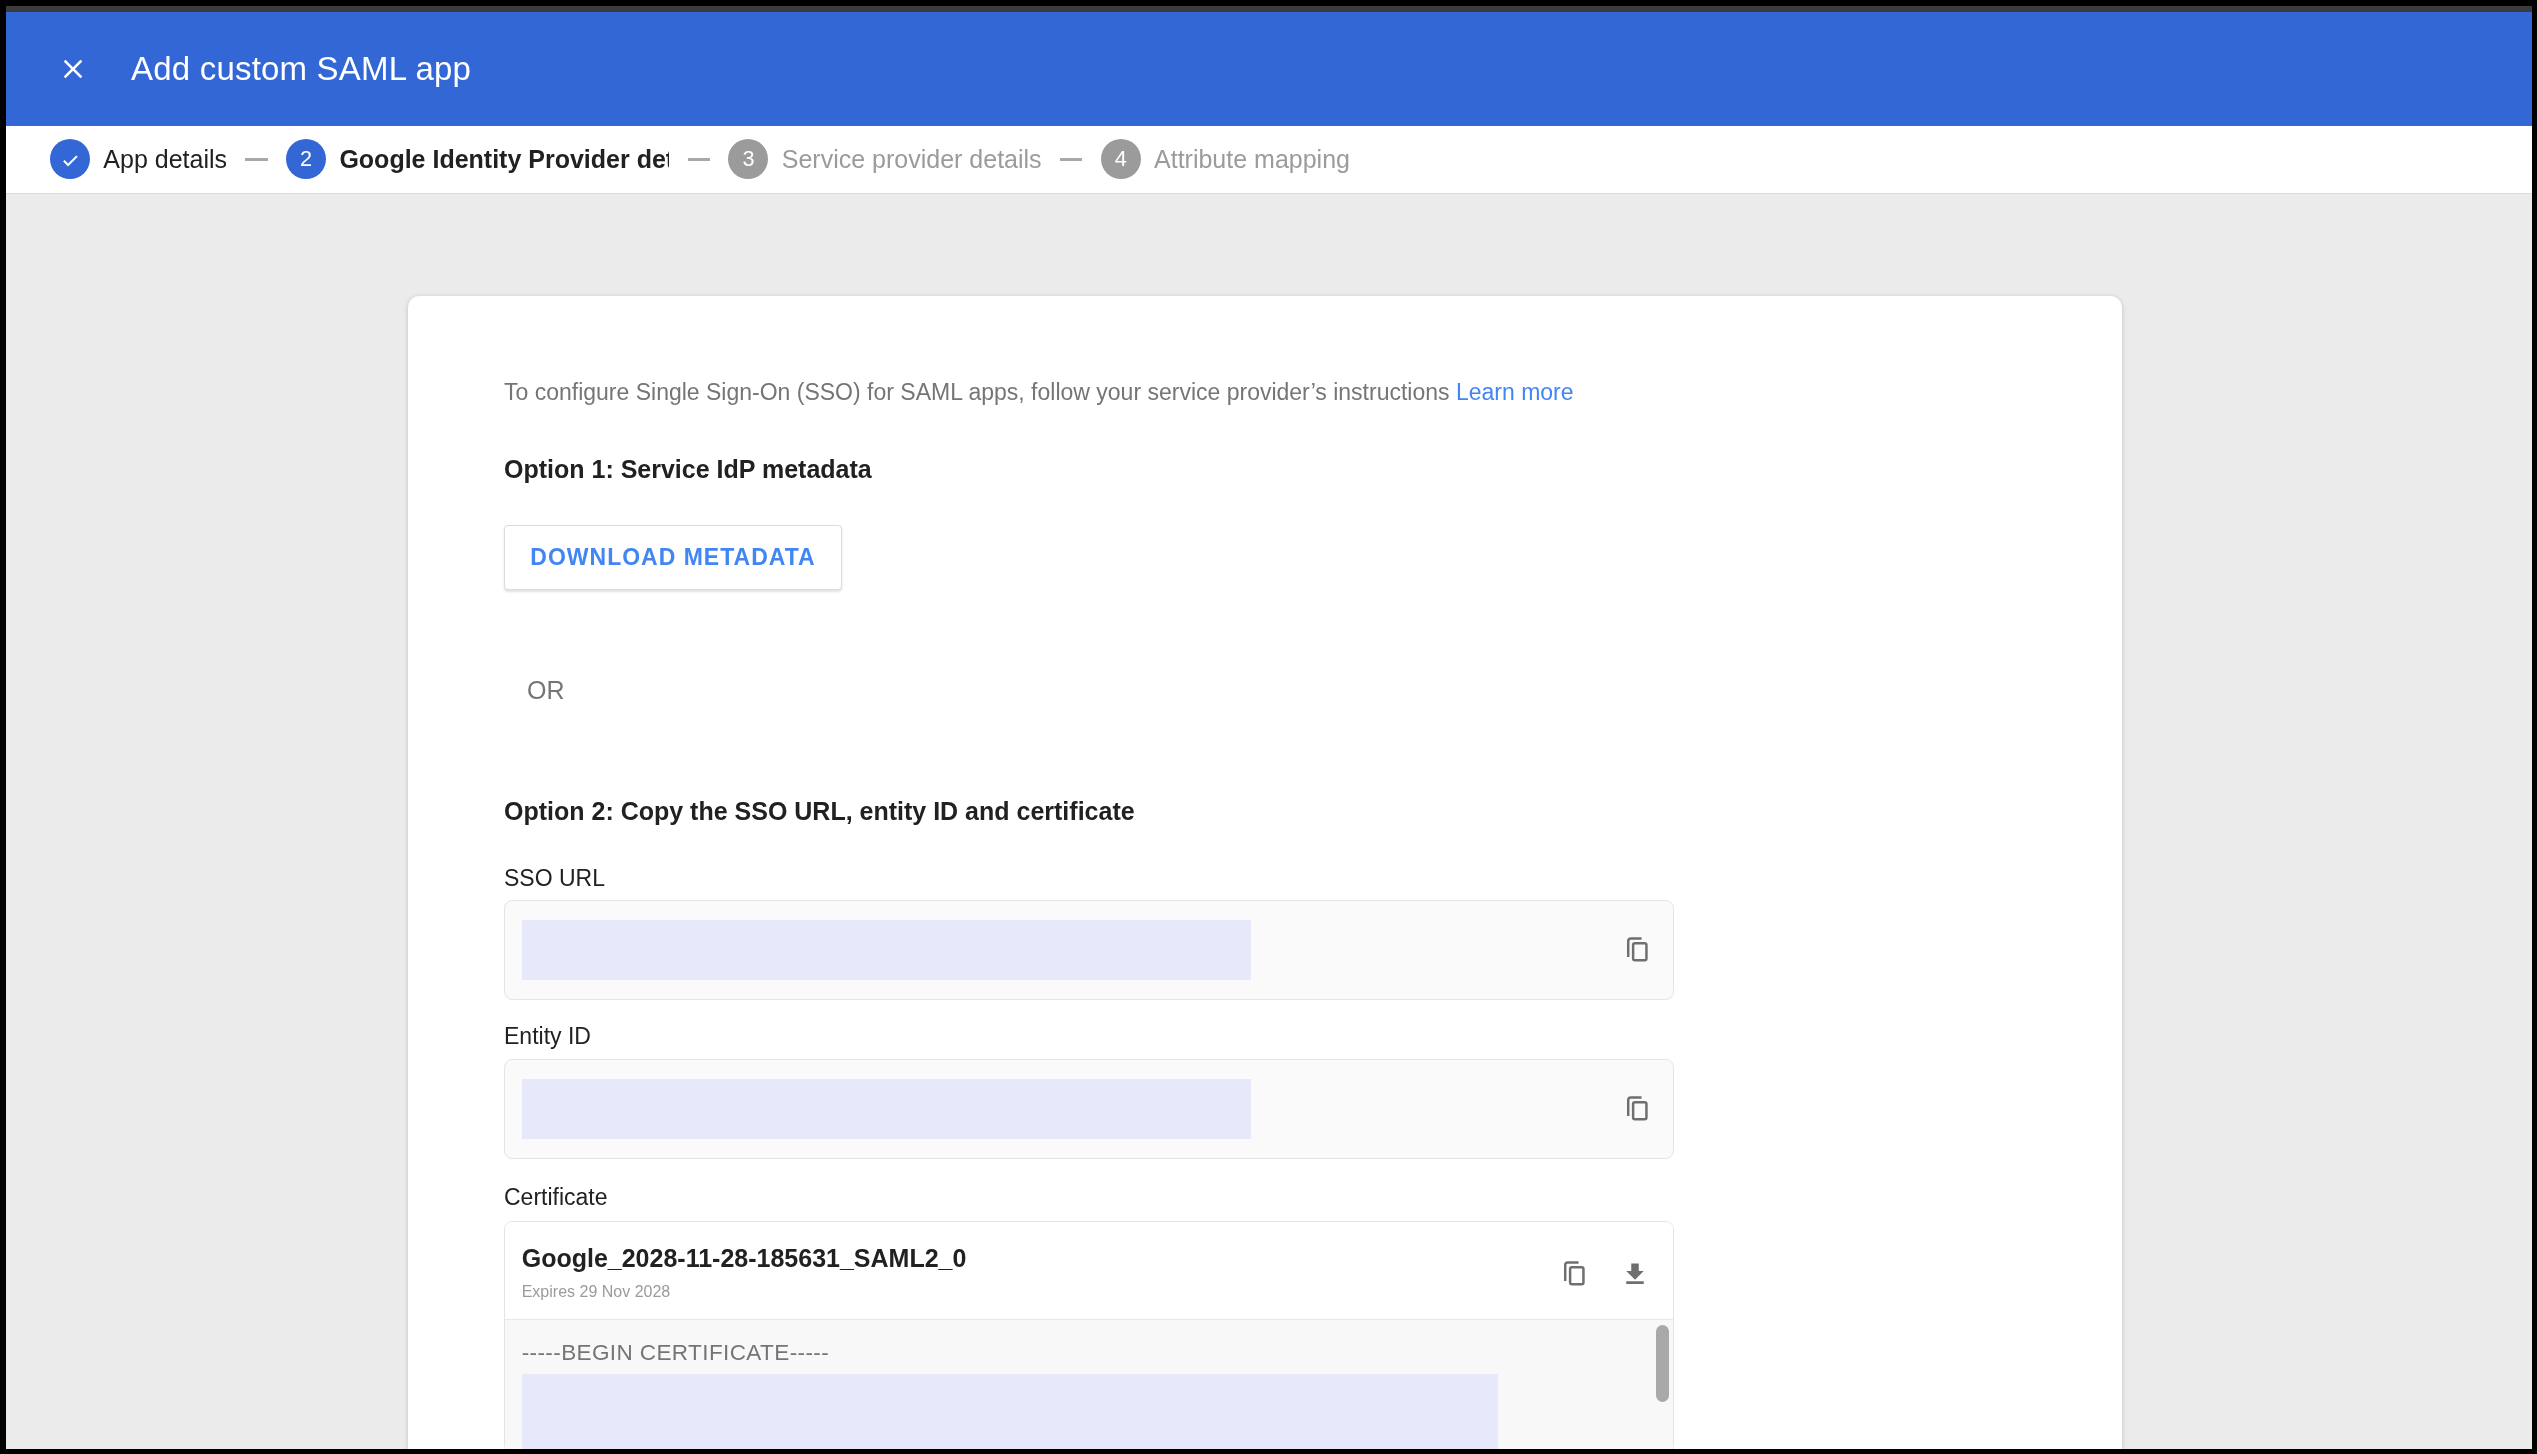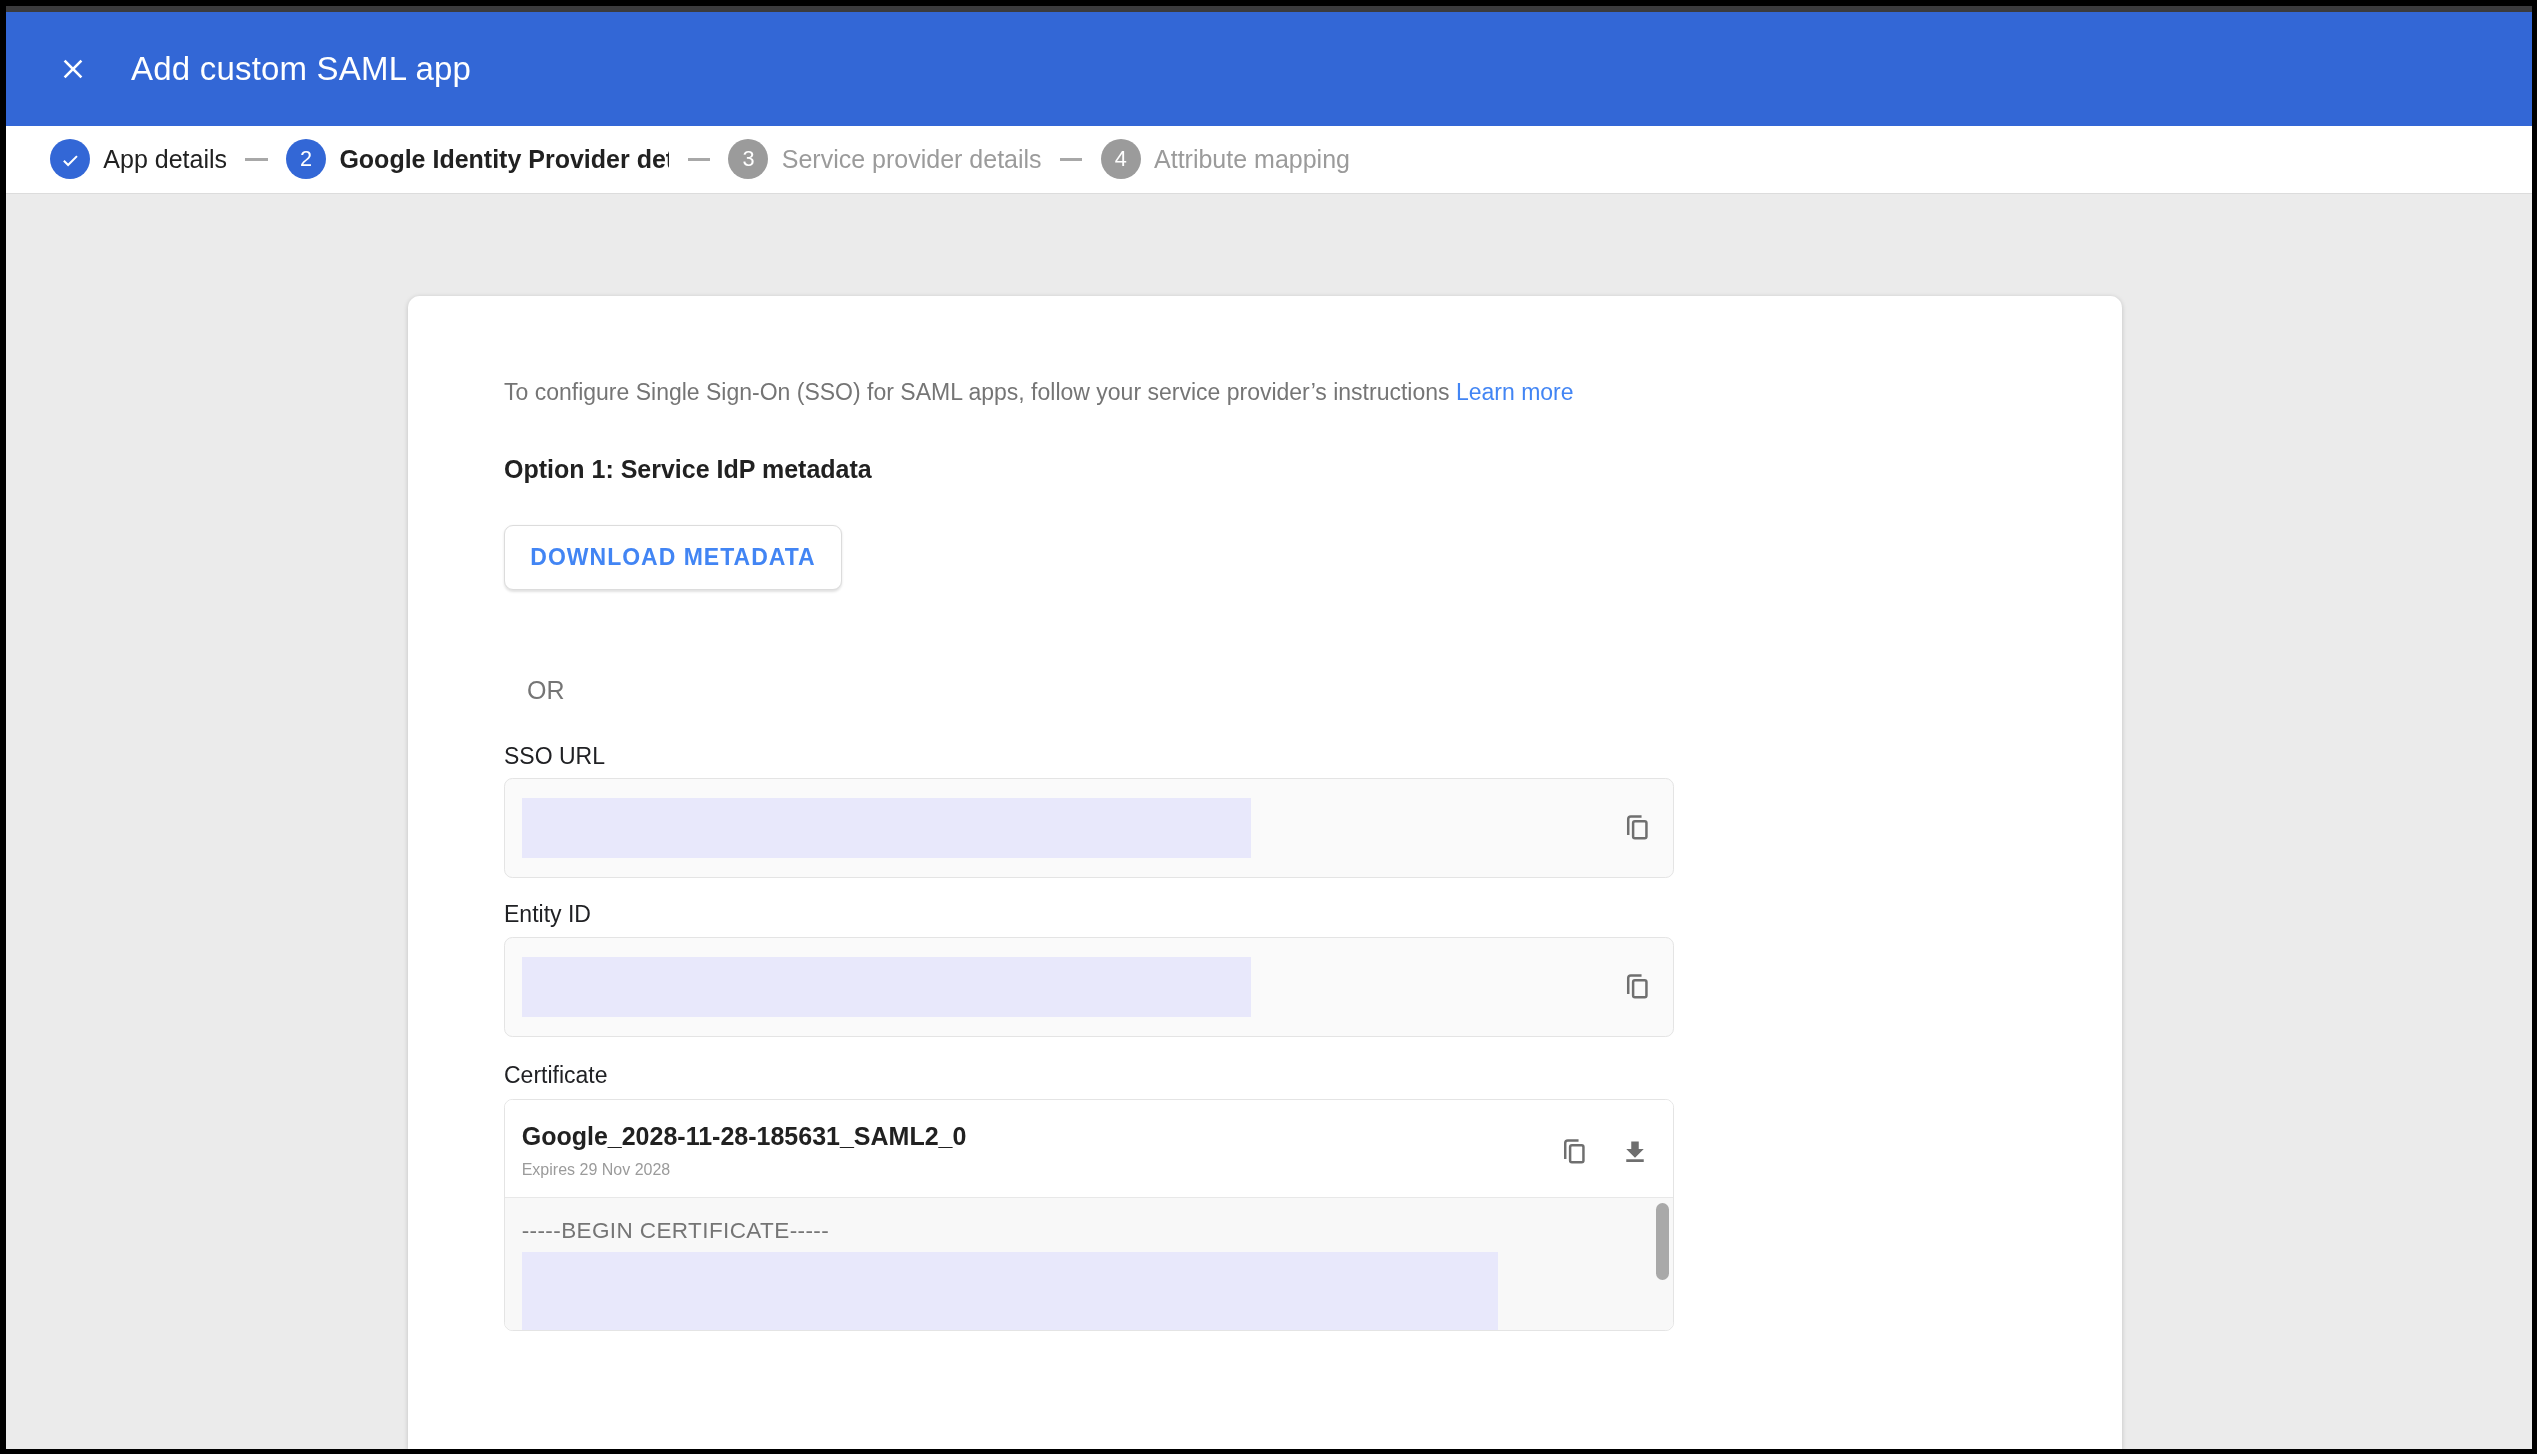--- a/index.html
+++ b/index.html
@@ -31,21 +31,21 @@
   .dash{width:22.5px;height:2.5px;background:#a8a8a8;margin:0 18.3px;flex:none;}
   
   .content{flex:1;position:relative;overflow:hidden;background:#ebebeb;}
   .card{position:absolute;left:402px;top:102px;width:1714px;bottom:0;background:#fff;
     border-radius:11.7px 11.7px 0 0;box-shadow:0 1.7px 5px rgba(0,0,0,.18);
     padding:0 53px 0 96px;overflow:hidden;}
   .intro{margin-top:80px;font-size:23px;line-height:33px;color:#757575;}
   .intro a{color:var(--link);text-decoration:none;cursor:pointer;}
   .opt-heading{margin-top:43px;font-size:25px;line-height:35px;font-weight:700;color:#212121;}
   .opt-heading.second{margin-top:87px;}
-  .dl-btn{margin-top:38px;width:338px;height:65px;background:#fff;border:1.7px solid #dcdcdc;border-radius:9px;
+  .dl-btn{margin-top:38px;width:338px;height:65px;background:#fff;border:1.7px solid #dcdcdc;border-radius:4px;
     box-shadow:0 1.7px 2.5px rgba(0,0,0,.12);color:var(--link);font-size:23px;font-weight:700;letter-spacing:1px;
     font-family:inherit;cursor:pointer;display:block;}
   .or-row{margin-top:84px;height:33px;display:flex;align-items:flex-start;width:1540px;flex-direction:column;}
   .or-row .line{flex:1;height:1.7px;background:#e0e0e0;}
   .or-row .or{font-size:25px;color:#757575;margin:0 23px;}
   .field-label{margin-top:33px;font-size:23px;line-height:32px;color:#202124;}
   .field-label.tight{margin-top:20px;}
   .field-label.cert{margin-top:21.7px;}
   .copy-field{margin-top:6.7px;width:1170px;height:100px;background:#fafafa;border:1.7px solid #e4e4e4;border-radius:8.3px;
     display:flex;align-items:center;justify-content:space-between;padding:0 16.7px;}
@@ -115,20 +115,21 @@
       <h2 class="opt-heading">Option 1: Service IdP metadata</h2>
 
       <button class="dl-btn">DOWNLOAD METADATA</button>
 
       <div class="or-row">
         <span class="line"></span>
         <span class="or">OR</span>
         <span class="line"></span>
       </div>
 
+      <h2 class="opt-heading second">Option 2: Copy the SSO URL, entity ID and certificate</h2>
 
       <div class="field-label">SSO URL</div>
       <div class="copy-field">
         <span class="redact"></span>
         <button class="icon-btn">
           <svg width="32" height="32" viewBox="0 0 36 36">
             <path d="M7 26 V8 a3 3 0 0 1 3-3 h12" fill="none" stroke="#6f6f6f" stroke-width="2.8"></path>
             <rect x="12.5" y="10.5" width="15" height="19" rx="2" fill="#fafafa" stroke="#6f6f6f" stroke-width="2.8"></rect>
           </svg>
         </button>

